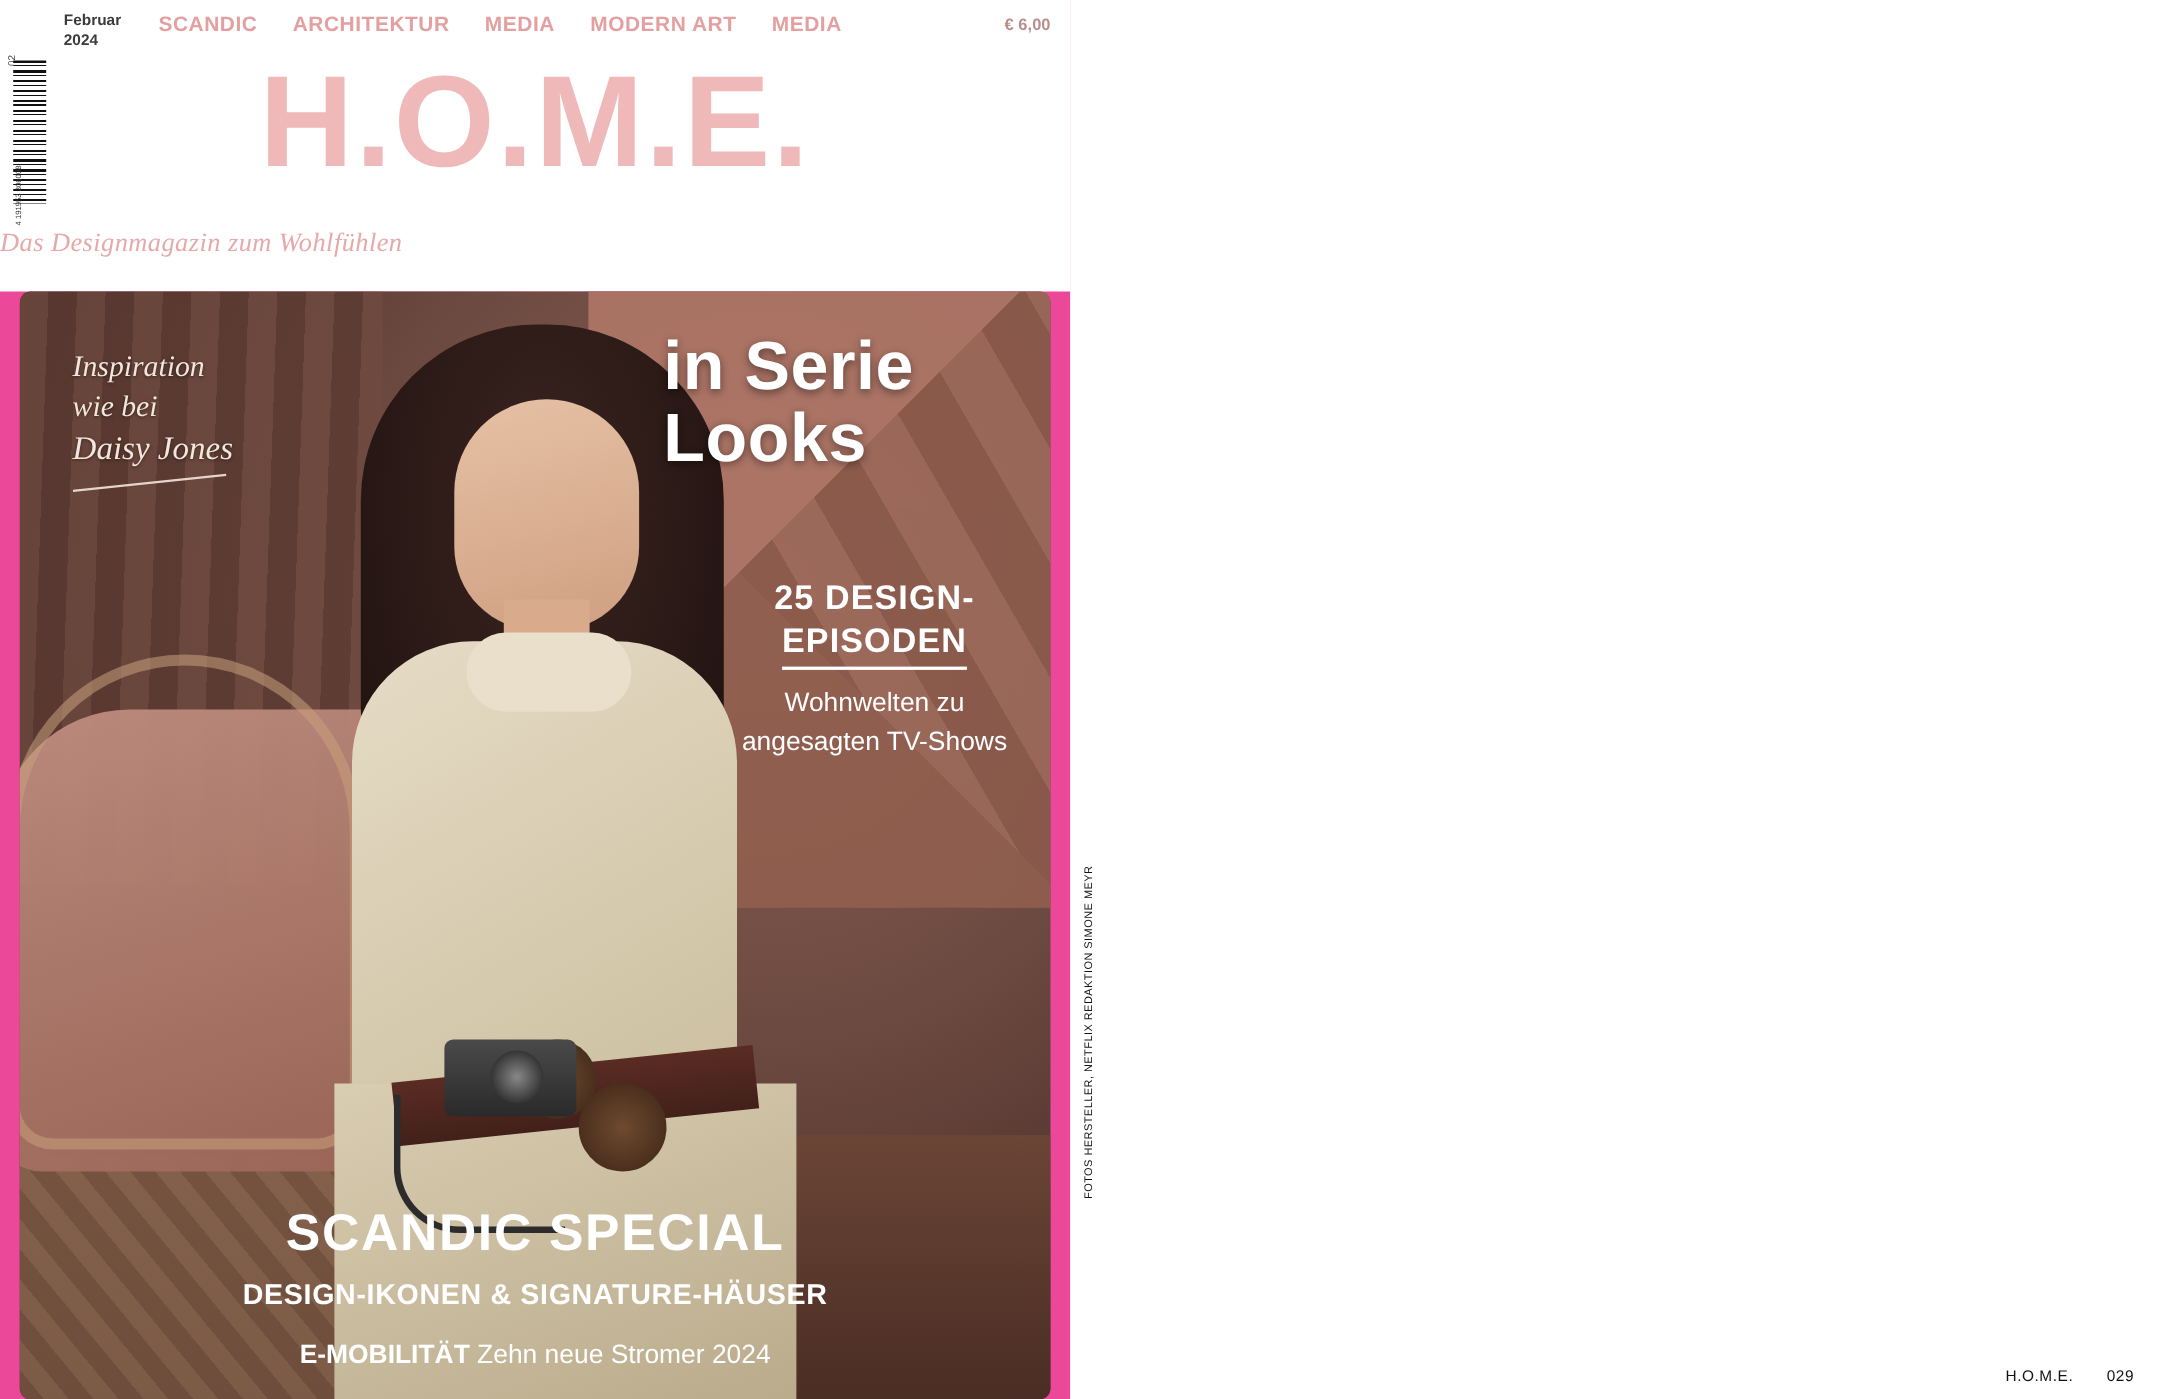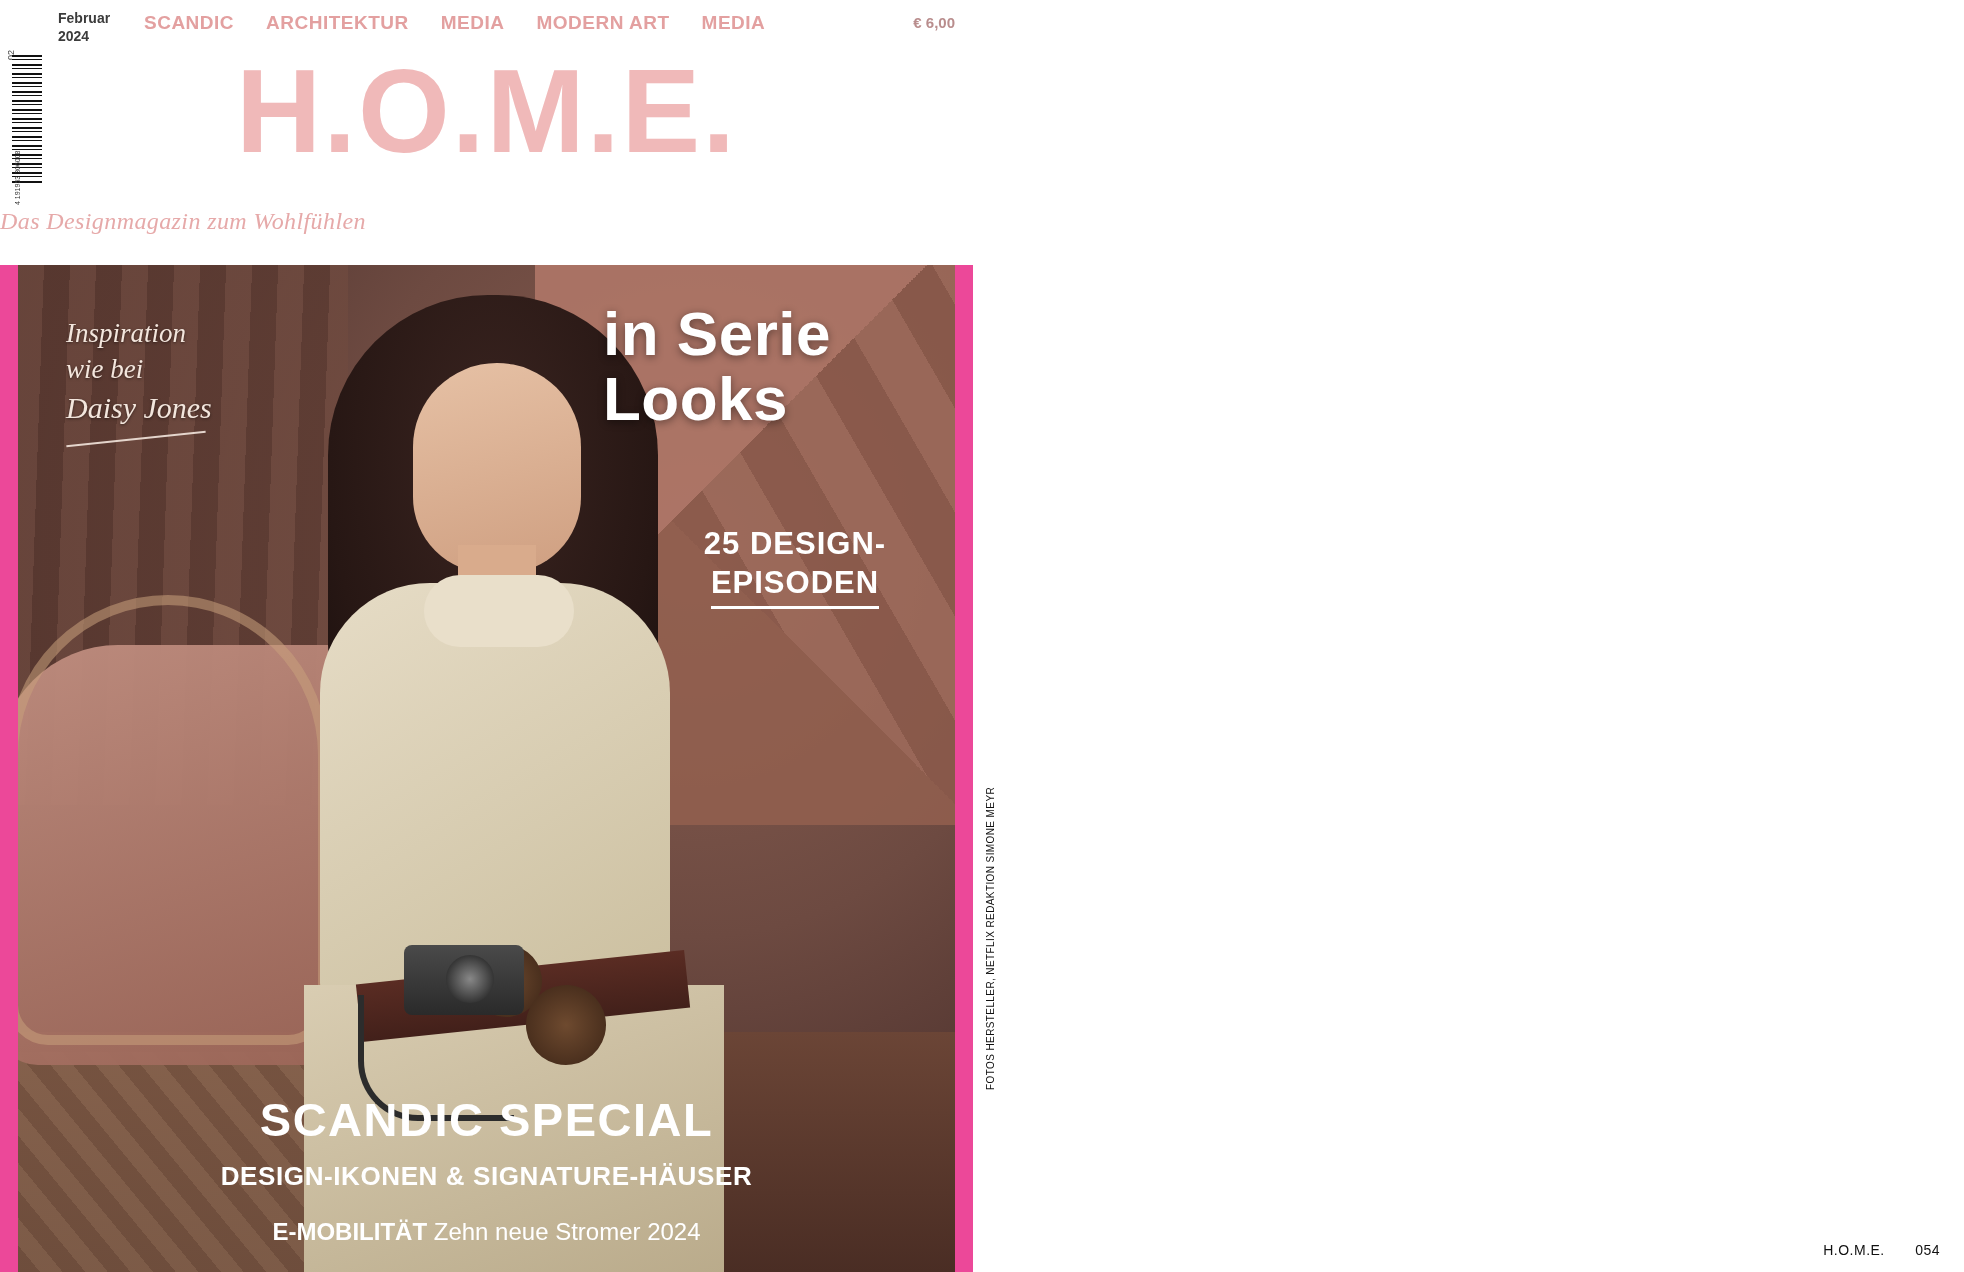--- a/index.html
+++ b/index.html
@@ -65,20 +65,21 @@
     position:absolute;top:208px;left:0;right:0;
     font-family:"Liberation Serif", serif;
     font-style:italic;font-size:24px;color:#e6a9a9;letter-spacing:.4px;
   }
 
   .cover-photo{
     position:absolute;top:265px;left:18px;width:937px;height:1007px;
     background:
       radial-gradient(ellipse at 72% 28%, #8a5f52 0%, #6d4a41 38%, #4a2f2b 70%, #30201e 100%);
     overflow:hidden;
+    border-radius:10px;
   }
   
   .facets{position:absolute;right:0;top:0;width:420px;height:560px;opacity:.85;
     background:
       linear-gradient(135deg,#b3796a 0 40%,transparent 40%),
       linear-gradient(45deg,#93604f 0 45%,transparent 45%),
       repeating-linear-gradient(60deg,#a06c5c 0 52px,#8d5b4c 52px 104px),
       repeating-linear-gradient(-60deg,rgba(255,255,255,.05) 0 60px,rgba(0,0,0,.06) 60px 120px);
   }
   .drapery{position:absolute;left:0;top:0;width:330px;height:540px;
@@ -232,34 +233,35 @@
       </div>
 
       <div class="looks">
         <div>in Serie</div>
         <div>Looks</div>
       </div>
 
       <div class="kicker">
         <div class="k1">25 DESIGN-</div>
         <div class="k1"><span class="ul">EPISODEN</span></div>
+        <div class="k2">Wohnwelten zu angesagten TV-Shows</div>
       </div>
 
       <div class="bottom-block">
         <div class="bb1">SCANDIC SPECIAL</div>
         <div class="bb2">DESIGN-IKONEN &amp; SIGNATURE-HÄUSER</div>
         <div class="bb3">
           <b>E-MOBILITÄT</b><span> Zehn neue Stromer 2024</span>
         </div>
       </div>
     </div>
   </div>
 
   <div class="right">
 
     <div class="credit-vert">FOTOS HERSTELLER, NETFLIX  REDAKTION SIMONE MEYR</div>
 
     <div class="folio">
       <span style="margin-left:0">H.O.M.E.</span>
-      <span>054</span>
+      <span>029</span>
     </div>
   </div>
 </div>
 
 </body></html>

